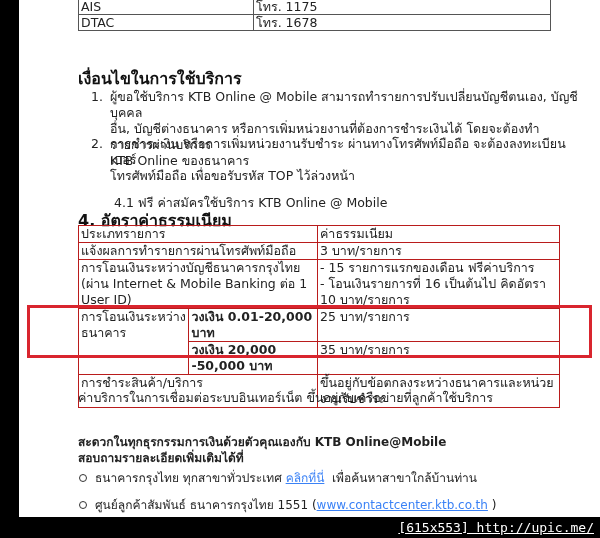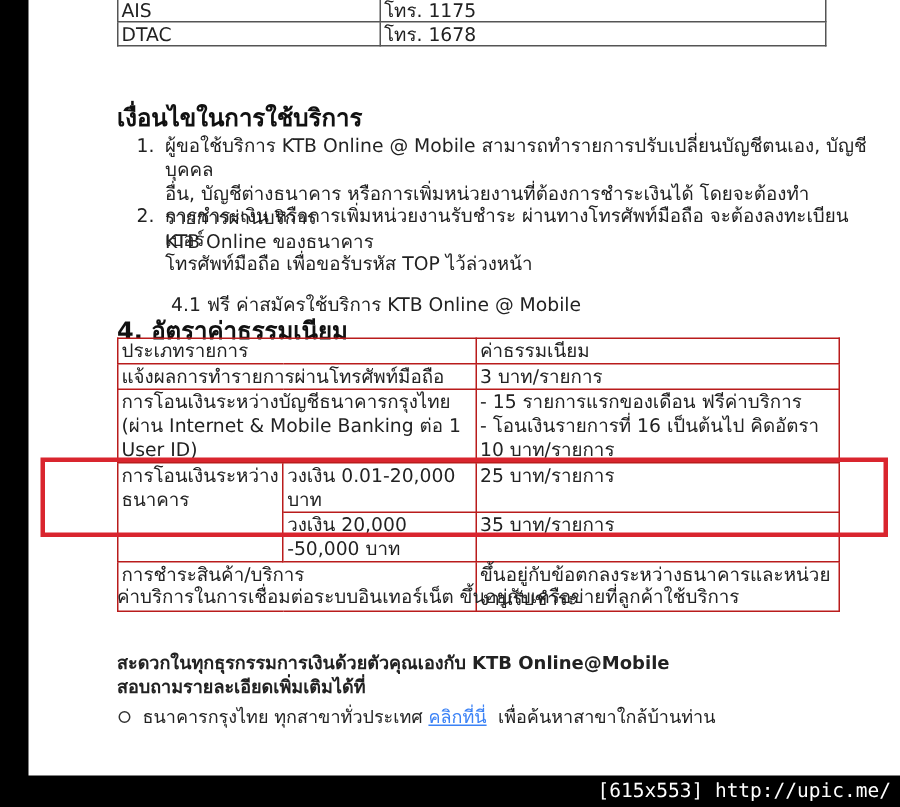--- a/index.html
+++ b/index.html
@@ -34,39 +34,39 @@
     .ol .txt { position: absolute; left: 19px; width: 470px; }
     .sub { position: absolute; font-size: 12.5px; line-height: 15px; }
     .fee-table {
       position: absolute; left: 59px; top: 225px; border-collapse: collapse;
       font-size: 12.5px;
     }
     .fee-table td {
       border: 1px solid #b91c1c; padding: 0 2px; line-height: 16px; vertical-align: top;
     }
     .fee-table td.cat { width: 105px; }
-    .fee-table td.rng { width: 123px; }
+    .fee-table td.rng { width: 123px; font-weight: bold; }
     .fee-table td.fee { width: 237px; }
     .red-box {
       position: absolute; left: 8px; top: 305px; width: 559px; height: 47px;
       border: 3px solid #d9252e;
     }
     .note { position: absolute; left: 59px; top: 388px; font-size: 12.5px; }
     .promo { position: absolute; left: 59px; top: 434px; font-size: 12px; font-weight: bold; line-height: 16px; }
     .bullet {
       position: absolute; left: 60px; font-size: 12px;
     }
     .bullet .circle {
       display: inline-block; width: 6px; height: 6px; border: 1.2px solid #333;
       border-radius: 50%; margin-right: 8px; vertical-align: middle; position: relative; top: -1px;
     }
     a.link { color: #3b82f6; text-decoration: underline; }
     .watermark {
       position: absolute; right: 6px; bottom: 3px; color: #fff;
-      font-family: "DejaVu Sans Mono", monospace; font-size: 13px;
+      font-family: "DejaVu Sans Mono", monospace; font-size: 13px; text-decoration: underline;
     }
   </style>
 </head>
 <body>
 
 <div class="page">
 
   <table class="carrier-table">
     <tbody>
         <tr>
@@ -141,15 +141,18 @@
 
   <div class="promo">
     <div>สะดวกในทุกธุรกรรมการเงินด้วยตัวคุณเองกับ KTB Online@Mobile</div>
     <div>สอบถามรายละเอียดเพิ่มเติมได้ที่</div>
   </div>
 
   <div class="bullet" style="top:468px;">
     <span class="circle"></span><span>ธนาคารกรุงไทย ทุกสาขาทั่วประเทศ </span><a class="link">คลิกที่นี่</a><span style="white-space:pre;">  เพื่อค้นหาสาขาใกล้บ้านท่าน</span>
   </div>
 
+  <div class="bullet" style="top:495px;">
+    <span class="circle"></span><span>ศูนย์ลูกค้าสัมพันธ์ ธนาคารกรุงไทย 1551 (</span><a class="link">www.contactcenter.ktb.co.th</a><span style="white-space:pre;"> )</span>
+  </div>
 </div>
 
 <div class="watermark">[615x553] http://upic.me/</div>
 
 </body></html>

